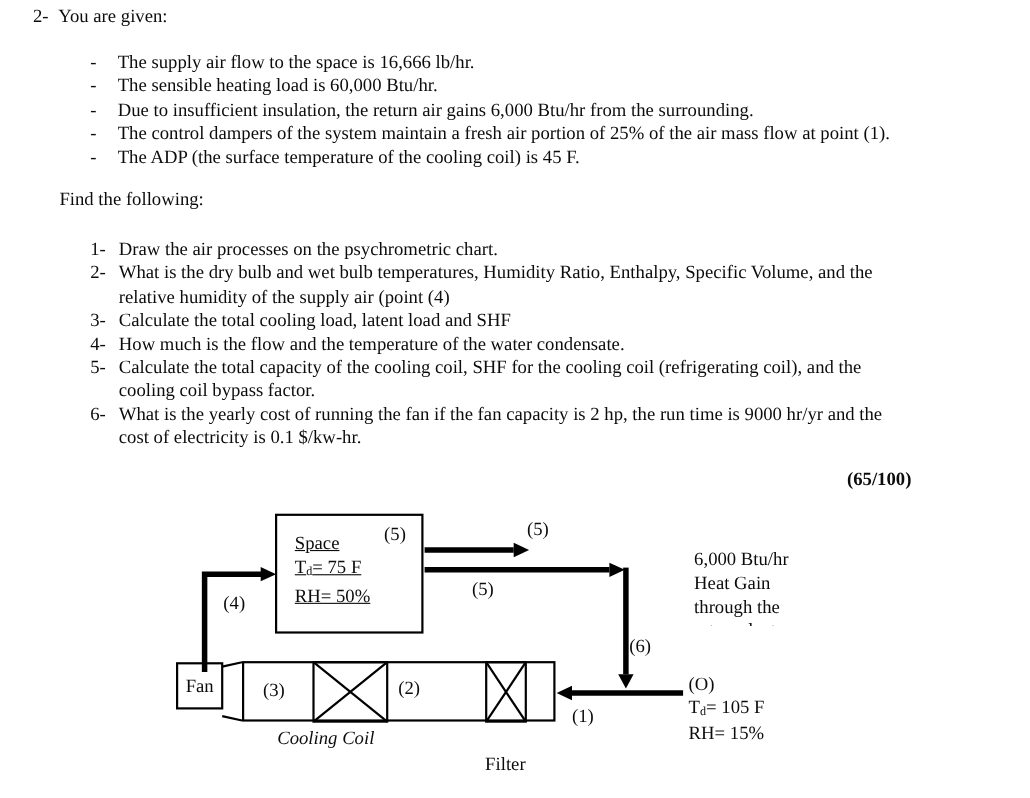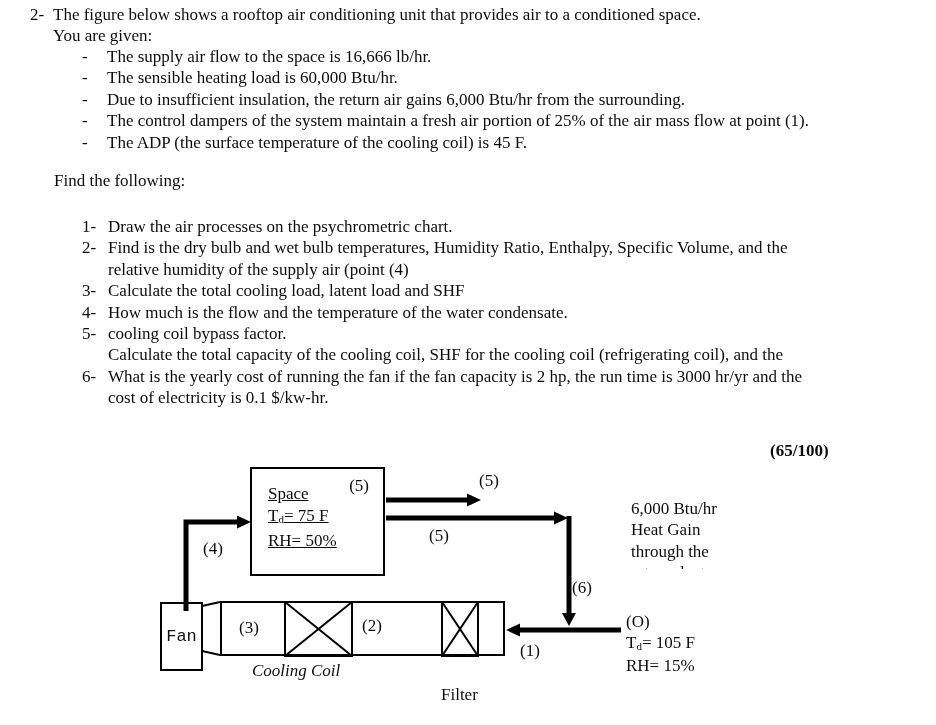--- a/index.html
+++ b/index.html
@@ -26,21 +26,20 @@
 </style>
 </head>
 <body>
 
 <div class="page">
 
   <div class="abs" style="left:30px;top:4px;">
     <div class="row">
       <span class="pnum line">2-</span>
       <div>
-        <div class="line">The figure below shows a rooftop air conditioning unit that provides air to a conditioned space.</div>
         <div class="line">You are given:</div>
       </div>
     </div>
   </div>
 
   <div class="abs" style="left:82px;top:46px;">
     <div class="row">
       <span class="dash line">-</span>
       <span class="line">The supply air flow to the space is 16,666 lb/hr.</span>
     </div>
@@ -67,53 +66,53 @@
   <div class="abs" style="left:82px;top:216px;">
     <div class="row">
       <span class="tnum line">1-</span>
       <div>
           <div class="line">Draw the air processes on the psychrometric chart.</div>
         </div>
     </div>
     <div class="row">
       <span class="tnum line">2-</span>
       <div>
-        <div class="line">Find is the dry bulb and wet bulb temperatures, Humidity Ratio, Enthalpy, Specific Volume, and the</div>
+        <div class="line">What is the dry bulb and wet bulb temperatures, Humidity Ratio, Enthalpy, Specific Volume, and the</div>
         <div class="line">relative humidity of the supply air (point (4)</div>
       </div>
     </div>
     <div class="row">
       <span class="tnum line">3-</span>
       <div>
           <div class="line">Calculate the total cooling load, latent load and SHF</div>
         </div>
     </div>
     <div class="row">
       <span class="tnum line">4-</span>
       <div>
           <div class="line">How much is the flow and the temperature of the water condensate.</div>
         </div>
     </div>
     <div class="row">
       <span class="tnum line">5-</span>
       <div>
+        <div class="line">Calculate the total capacity of the cooling coil, SHF for the cooling coil (refrigerating coil), and the</div>
         <div class="line">cooling coil bypass factor.</div>
-        <div class="line">Calculate the total capacity of the cooling coil, SHF for the cooling coil (refrigerating coil), and the</div>
       </div>
     </div>
     <div class="row">
       <span class="tnum line">6-</span>
       <div>
-        <div class="line">What is the yearly cost of running the fan if the fan capacity is 2 hp, the run time is 3000 hr/yr and the</div>
+        <div class="line">What is the yearly cost of running the fan if the fan capacity is 2 hp, the run time is 9000 hr/yr and the</div>
         <div class="line">cost of electricity is 0.1 $/kw-hr.</div>
       </div>
     </div>
   </div>
 
-  <div class="abs line score" style="left:770px;top:440px;">(65/100)</div>
+  <div class="abs line score" style="left:770px;top:425px;">(65/100)</div>
 
   <svg class="wires" width="936" height="725" viewBox="0 0 936 725">
 
     <g stroke="#000" stroke-width="2" fill="none">
       <line x1="202" y1="606" x2="220" y2="602"></line>
       <line x1="202" y1="651" x2="220" y2="655"></line>
     </g>
 
     <g stroke="#000" stroke-width="2" fill="none">
       <rect x="285" y="602" width="67" height="54"></rect>
@@ -155,21 +154,21 @@
 
   <div class="box" style="left:250px;top:467px;width:135px;height:109px;">
     <div style="position:absolute;top:7px;right:14px;">(5)</div>
     <div class="spacetext" style="position:absolute;left:16px;top:14px;text-decoration:underline;">
       <div>Space</div>
       <div><span>T</span><span class="subsc">d</span><span>= 75 F</span></div>
       <div>RH= 50%</div>
     </div>
   </div>
 
-  <div class="box fanbox" style="left:160px;top:602px;width:43px;height:69px;font-family:Liberation Mono, monospace;">
+  <div class="box fanbox" style="left:160px;top:602px;width:43px;height:43px;">
     <span>Fan</span>
   </div>
 
   <div class="box" style="left:220px;top:601px;width:285px;height:55px;"></div>
 
   <div class="dlabel" style="left:203px;top:538px;">(4)</div>
   <div class="dlabel" style="left:479px;top:470px;">(5)</div>
   <div class="dlabel" style="left:429px;top:525px;">(5)</div>
   <div class="dlabel" style="left:572px;top:577px;">(6)</div>
   <div class="dlabel" style="left:239px;top:617px;">(3)</div>

